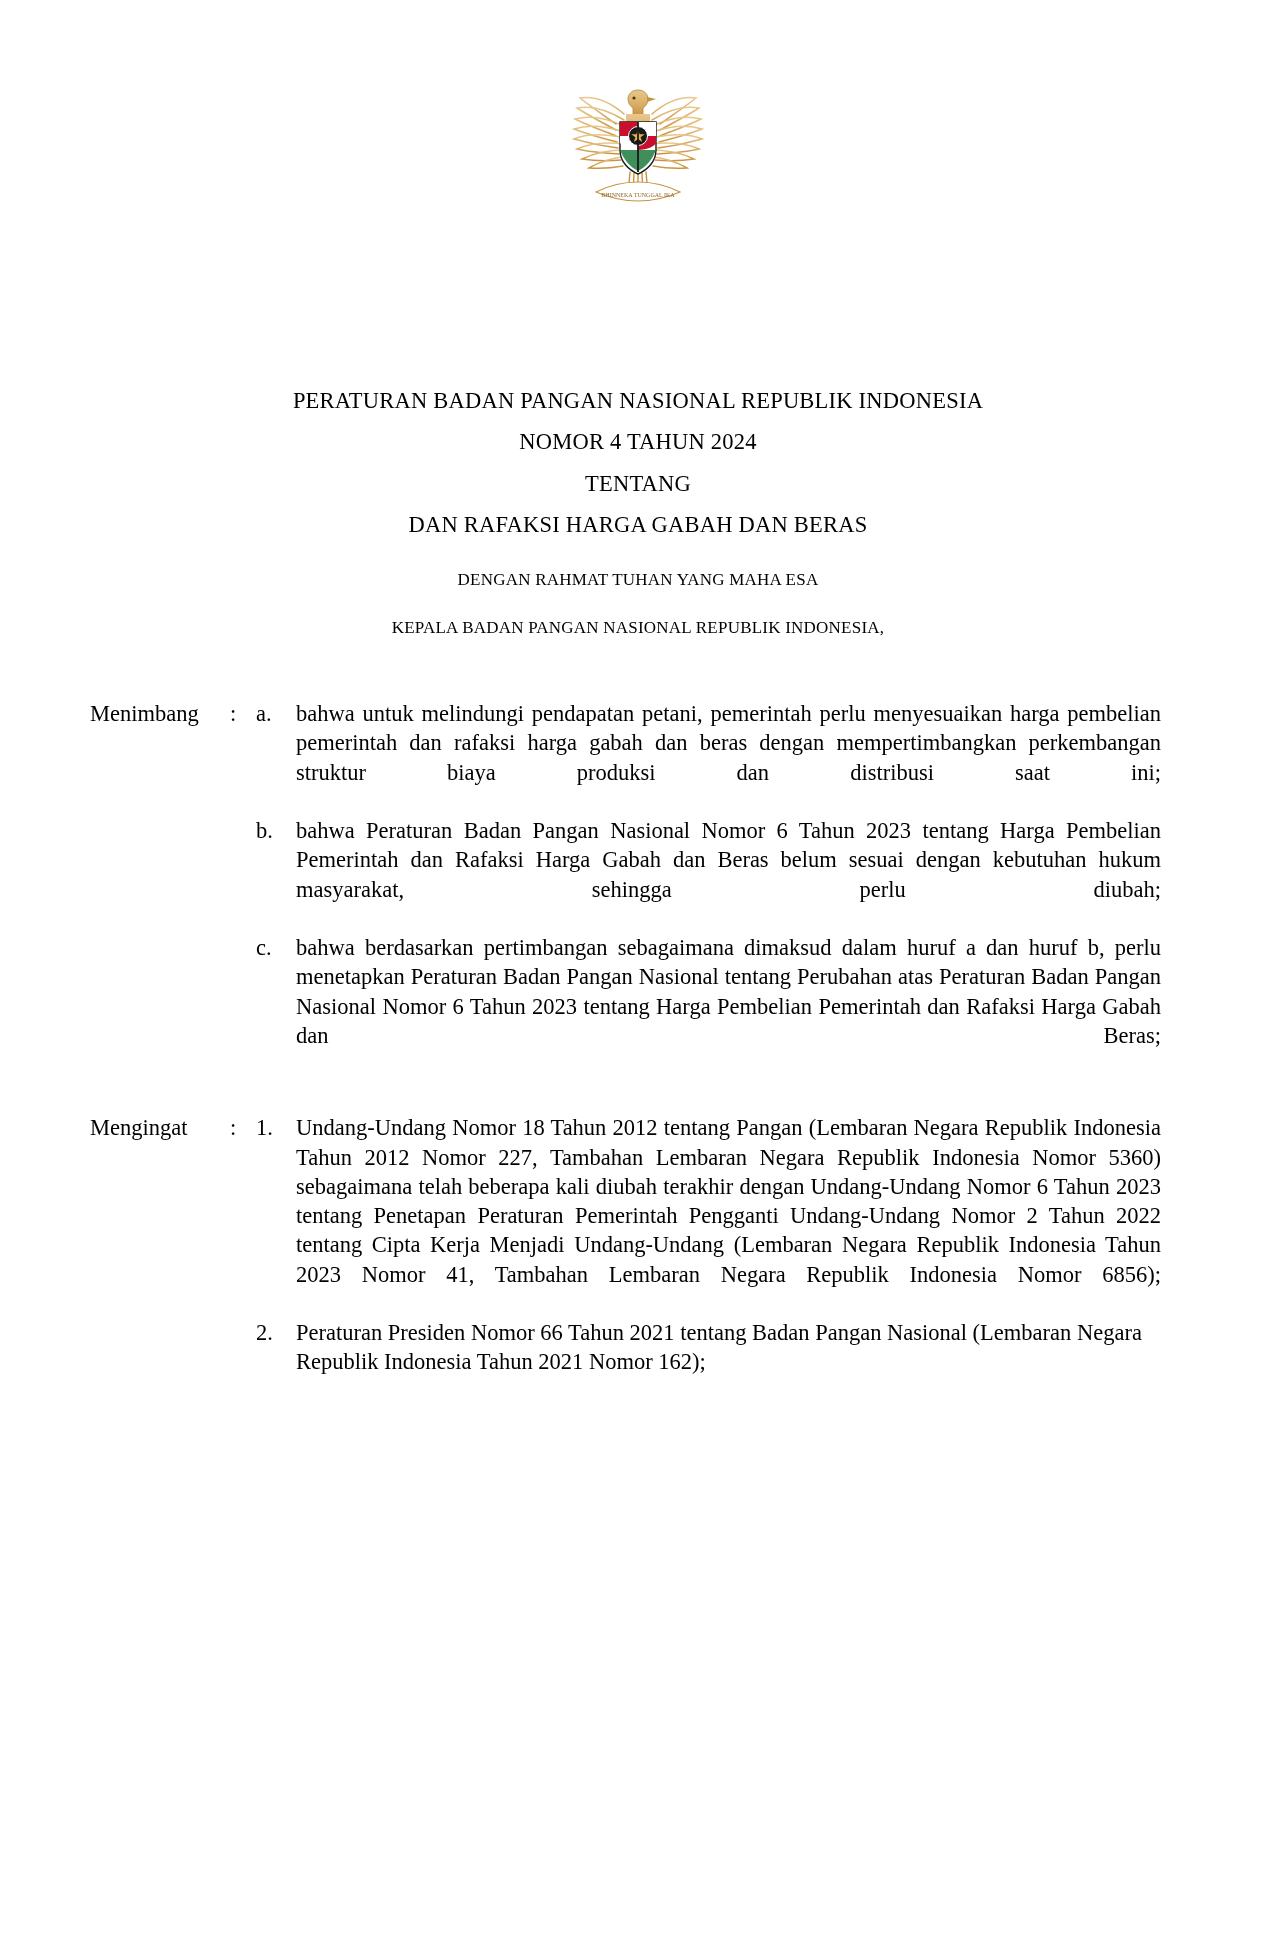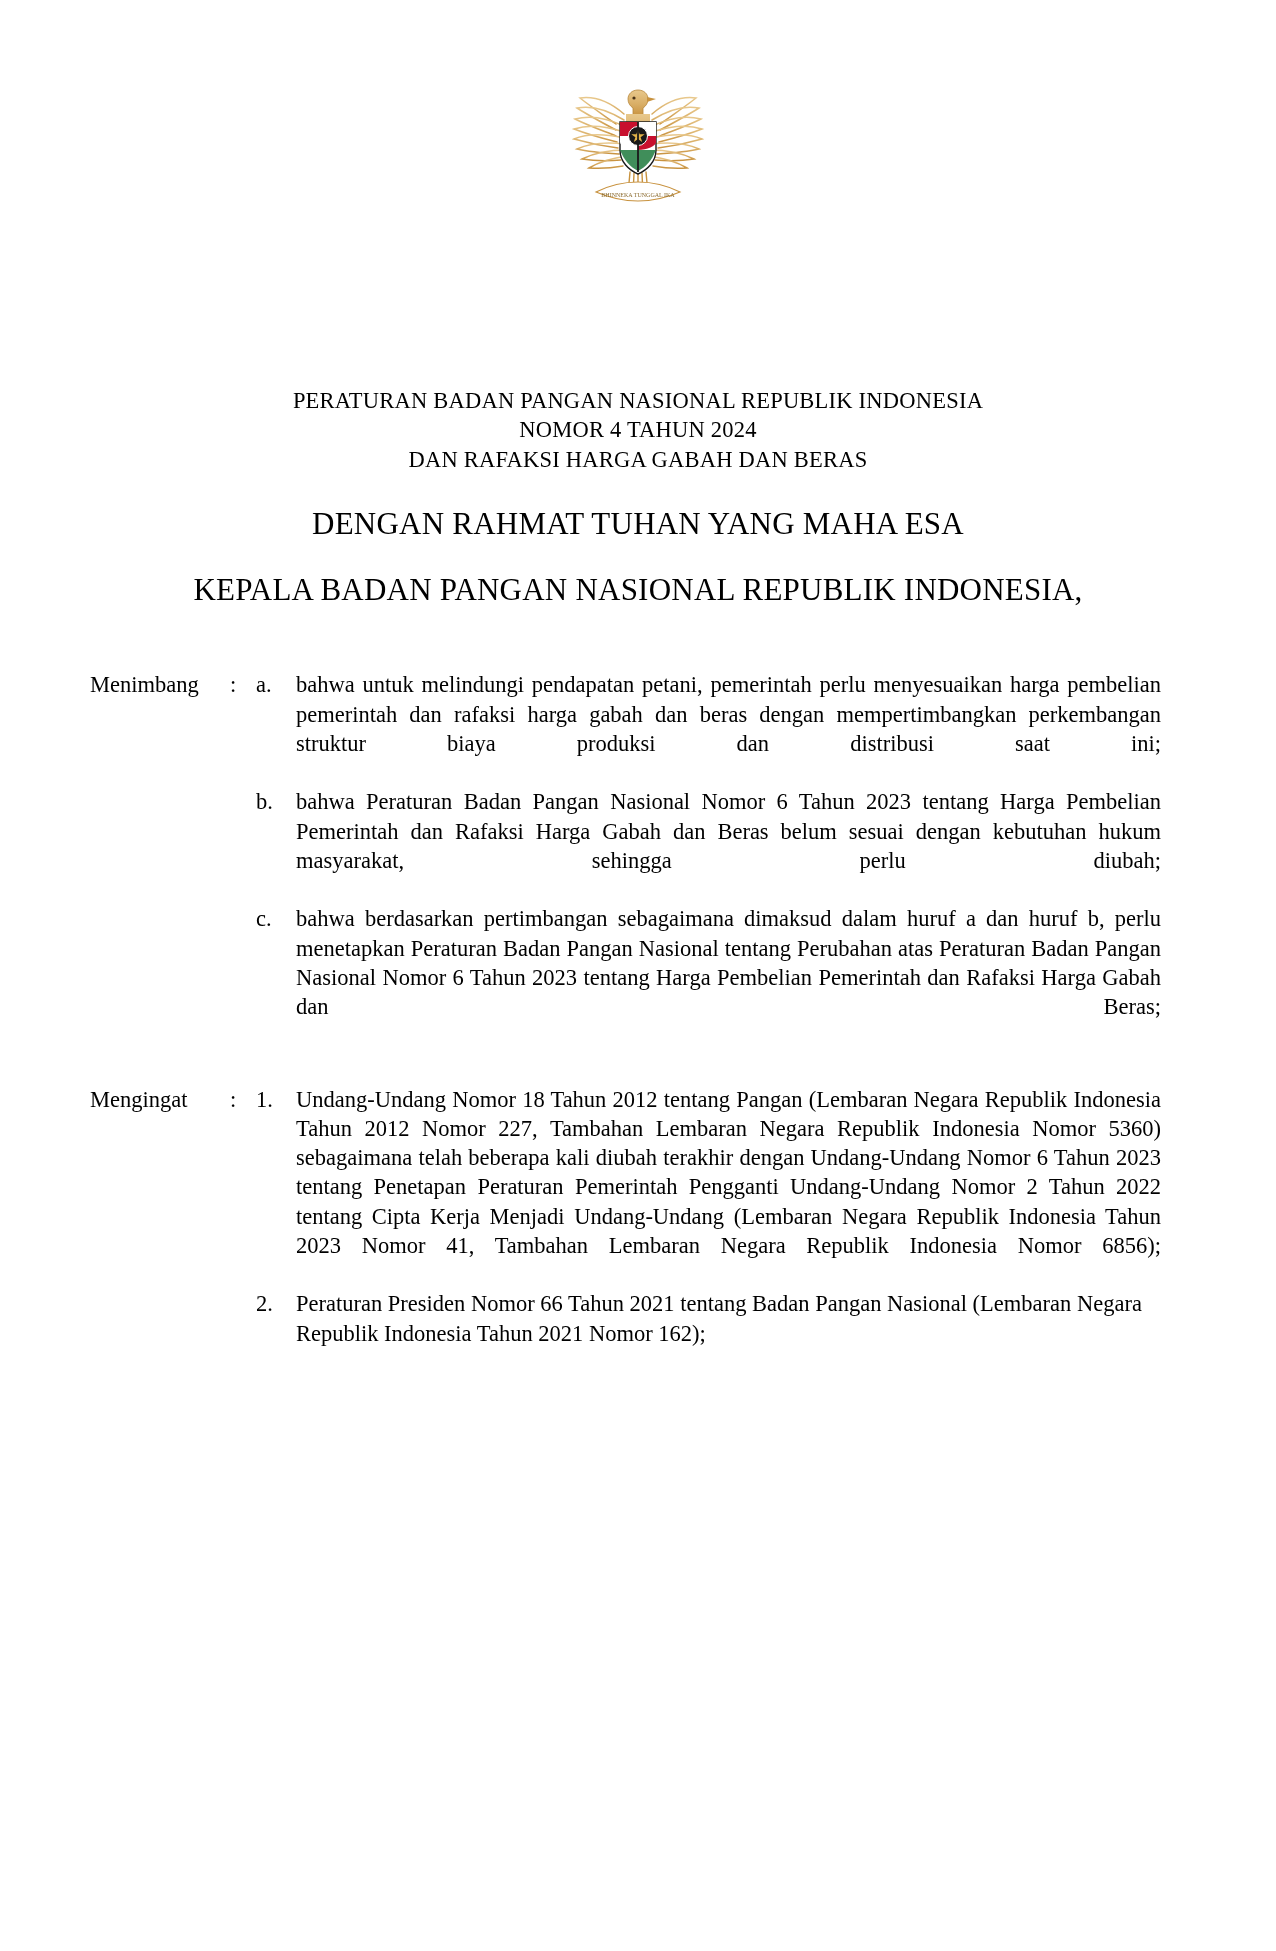--- a/index.html
+++ b/index.html
@@ -41,28 +41,29 @@
   .title-block {
     margin-top: 168px;
     text-align: center;
     font-size: 22.5px;
     line-height: 1.30;
     letter-spacing: 0.01em;
   }
   .title-line {
     display: block;
     white-space: nowrap;
+    margin-top: 12px;
   }
   .spacer-line { height: 30px; }
   .spacer-line-sm { height: 26px; }
 
   .subtitle-line {
     display: block;
     text-align: center;
-    font-size: 31px;
+    font-size: 17px;
     line-height: 1.30;
     white-space: nowrap;
   }
 
   
   .body-block {
     margin-top: 60px;
     padding-left: 90px;
     padding-right: 115px;
   }
@@ -181,20 +182,21 @@
         <path d="M70 78 C74 88 80 95 88 99 C96 95 102 88 106 78 Z" fill="#1F7A3D" opacity="0.85"></path>
 
         <rect x="87" y="50" width="2" height="50" fill="#1A1A1A" opacity="0.9"></rect>
       </g>
     </svg>
   </div>
 
   <div class="title-block">
     <span class="title-line">PERATURAN BADAN PANGAN NASIONAL REPUBLIK INDONESIA</span>
     <span class="title-line">NOMOR 4 TAHUN 2024</span>
+    <span class="title-line">TENTANG</span>
     <span class="title-line">DAN RAFAKSI HARGA GABAH DAN BERAS</span>
 
     <div class="spacer-line"></div>
     <span class="subtitle-line">DENGAN RAHMAT TUHAN YANG MAHA ESA</span>
 
     <div class="spacer-line-sm"></div>
     <span class="subtitle-line">KEPALA BADAN PANGAN NASIONAL REPUBLIK INDONESIA,</span>
   </div>
 
   <div class="body-block">

